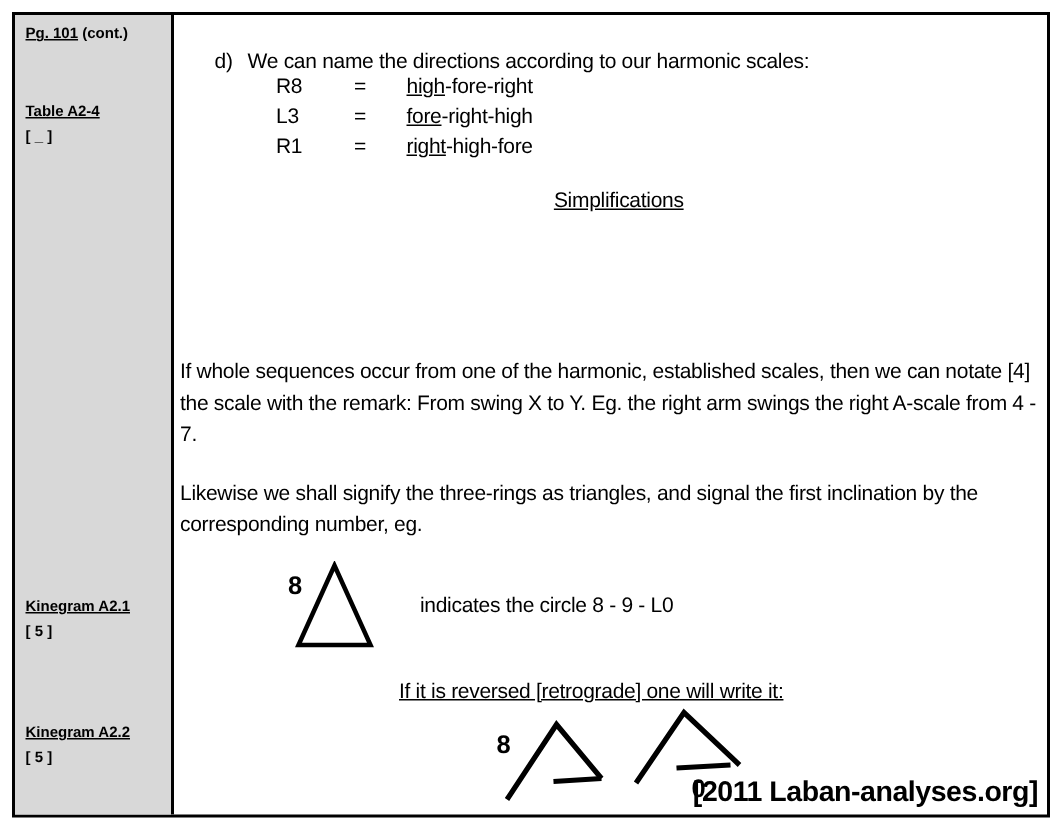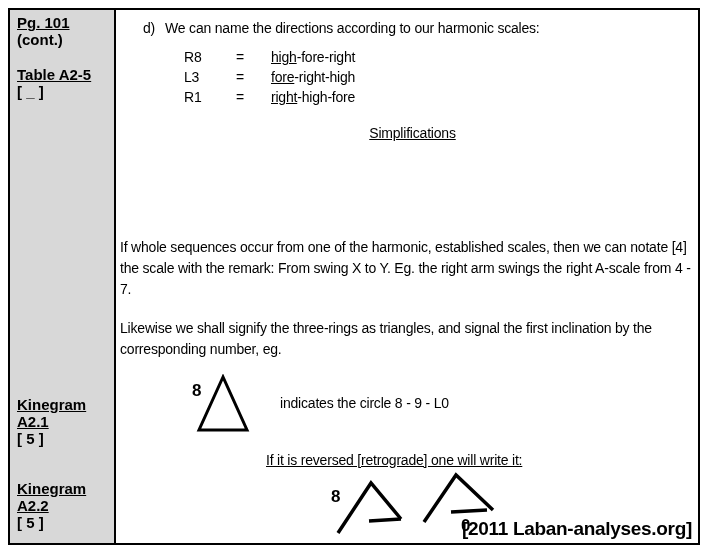--- a/index.html
+++ b/index.html
@@ -6,30 +6,30 @@
   body{
     width:708px;height:550px;background:#ffffff;position:relative;
     font-family:"Liberation Sans", sans-serif;color:#000;overflow:hidden;
   }
   .page{
     position:absolute;left:8px;top:8px;width:692px;height:537px;
     border:2px solid #000;box-sizing:border-box;background:#fff;display:flex;
   }
   .sidebar{
     width:104px;flex:none;background:#d8d8d8;border-right:2px solid #000;
-    position:relative;font-size:15px;font-weight:bold;line-height:17px;
+    position:relative;font-size:10px;font-weight:bold;line-height:17px;
   }
   .sb-item{position:absolute;left:7px;right:2px;}
   .sb-note{font-weight:bold;}
   .u{text-decoration:underline;}
   .main{
     flex:1;position:relative;font-size:14px;line-height:21px;
     letter-spacing:-0.2px;
   }
-  .d-line{position:absolute;left:27px;top:8px;text-align:right;}
+  .d-line{position:absolute;left:27px;top:20px;text-align:right;}
   .d-marker{display:inline-block;margin-right:10px;}
   .scale-row{position:absolute;left:46px;white-space:nowrap;margin-left:22px;}
   .sc-label{display:inline-block;width:52px;}
   .sc-eq{display:inline-block;width:35px;}
   .heading{position:absolute;top:113px;left:0;right:8px;text-align:center;padding-left:19px;}
   .para{position:absolute;left:4px;width:581px;}
   .kinegram{position:absolute;}
   .knum{position:absolute;font-weight:bold;font-size:17px;line-height:17px;}
   .caption{position:absolute;left:164px;top:383px;white-space:nowrap;}
   .reversed-line{position:absolute;left:150px;top:440px;white-space:nowrap;text-decoration:underline;}
@@ -39,21 +39,21 @@
 </head>
 <body>
 
 <div class="page">
 
   <div class="sidebar">
     <div class="sb-item" style="top:4px">
       <span class="u">Pg. 101</span><span> (cont.)</span>
     </div>
     <div class="sb-item" style="top:56px">
-      <div><span class="u">Table A2-5</span></div>
+      <div><span class="u">Table A2-4</span></div>
       <div class="sb-note">[ _ ]</div>
     </div>
     <div class="sb-item" style="top:386px">
       <div><span class="u">Kinegram A2.1</span></div>
       <div class="sb-note">[ 5 ]</div>
     </div>
     <div class="sb-item" style="top:470px">
       <div><span class="u">Kinegram A2.2</span></div>
       <div class="sb-note">[ 5 ]</div>
     </div>

